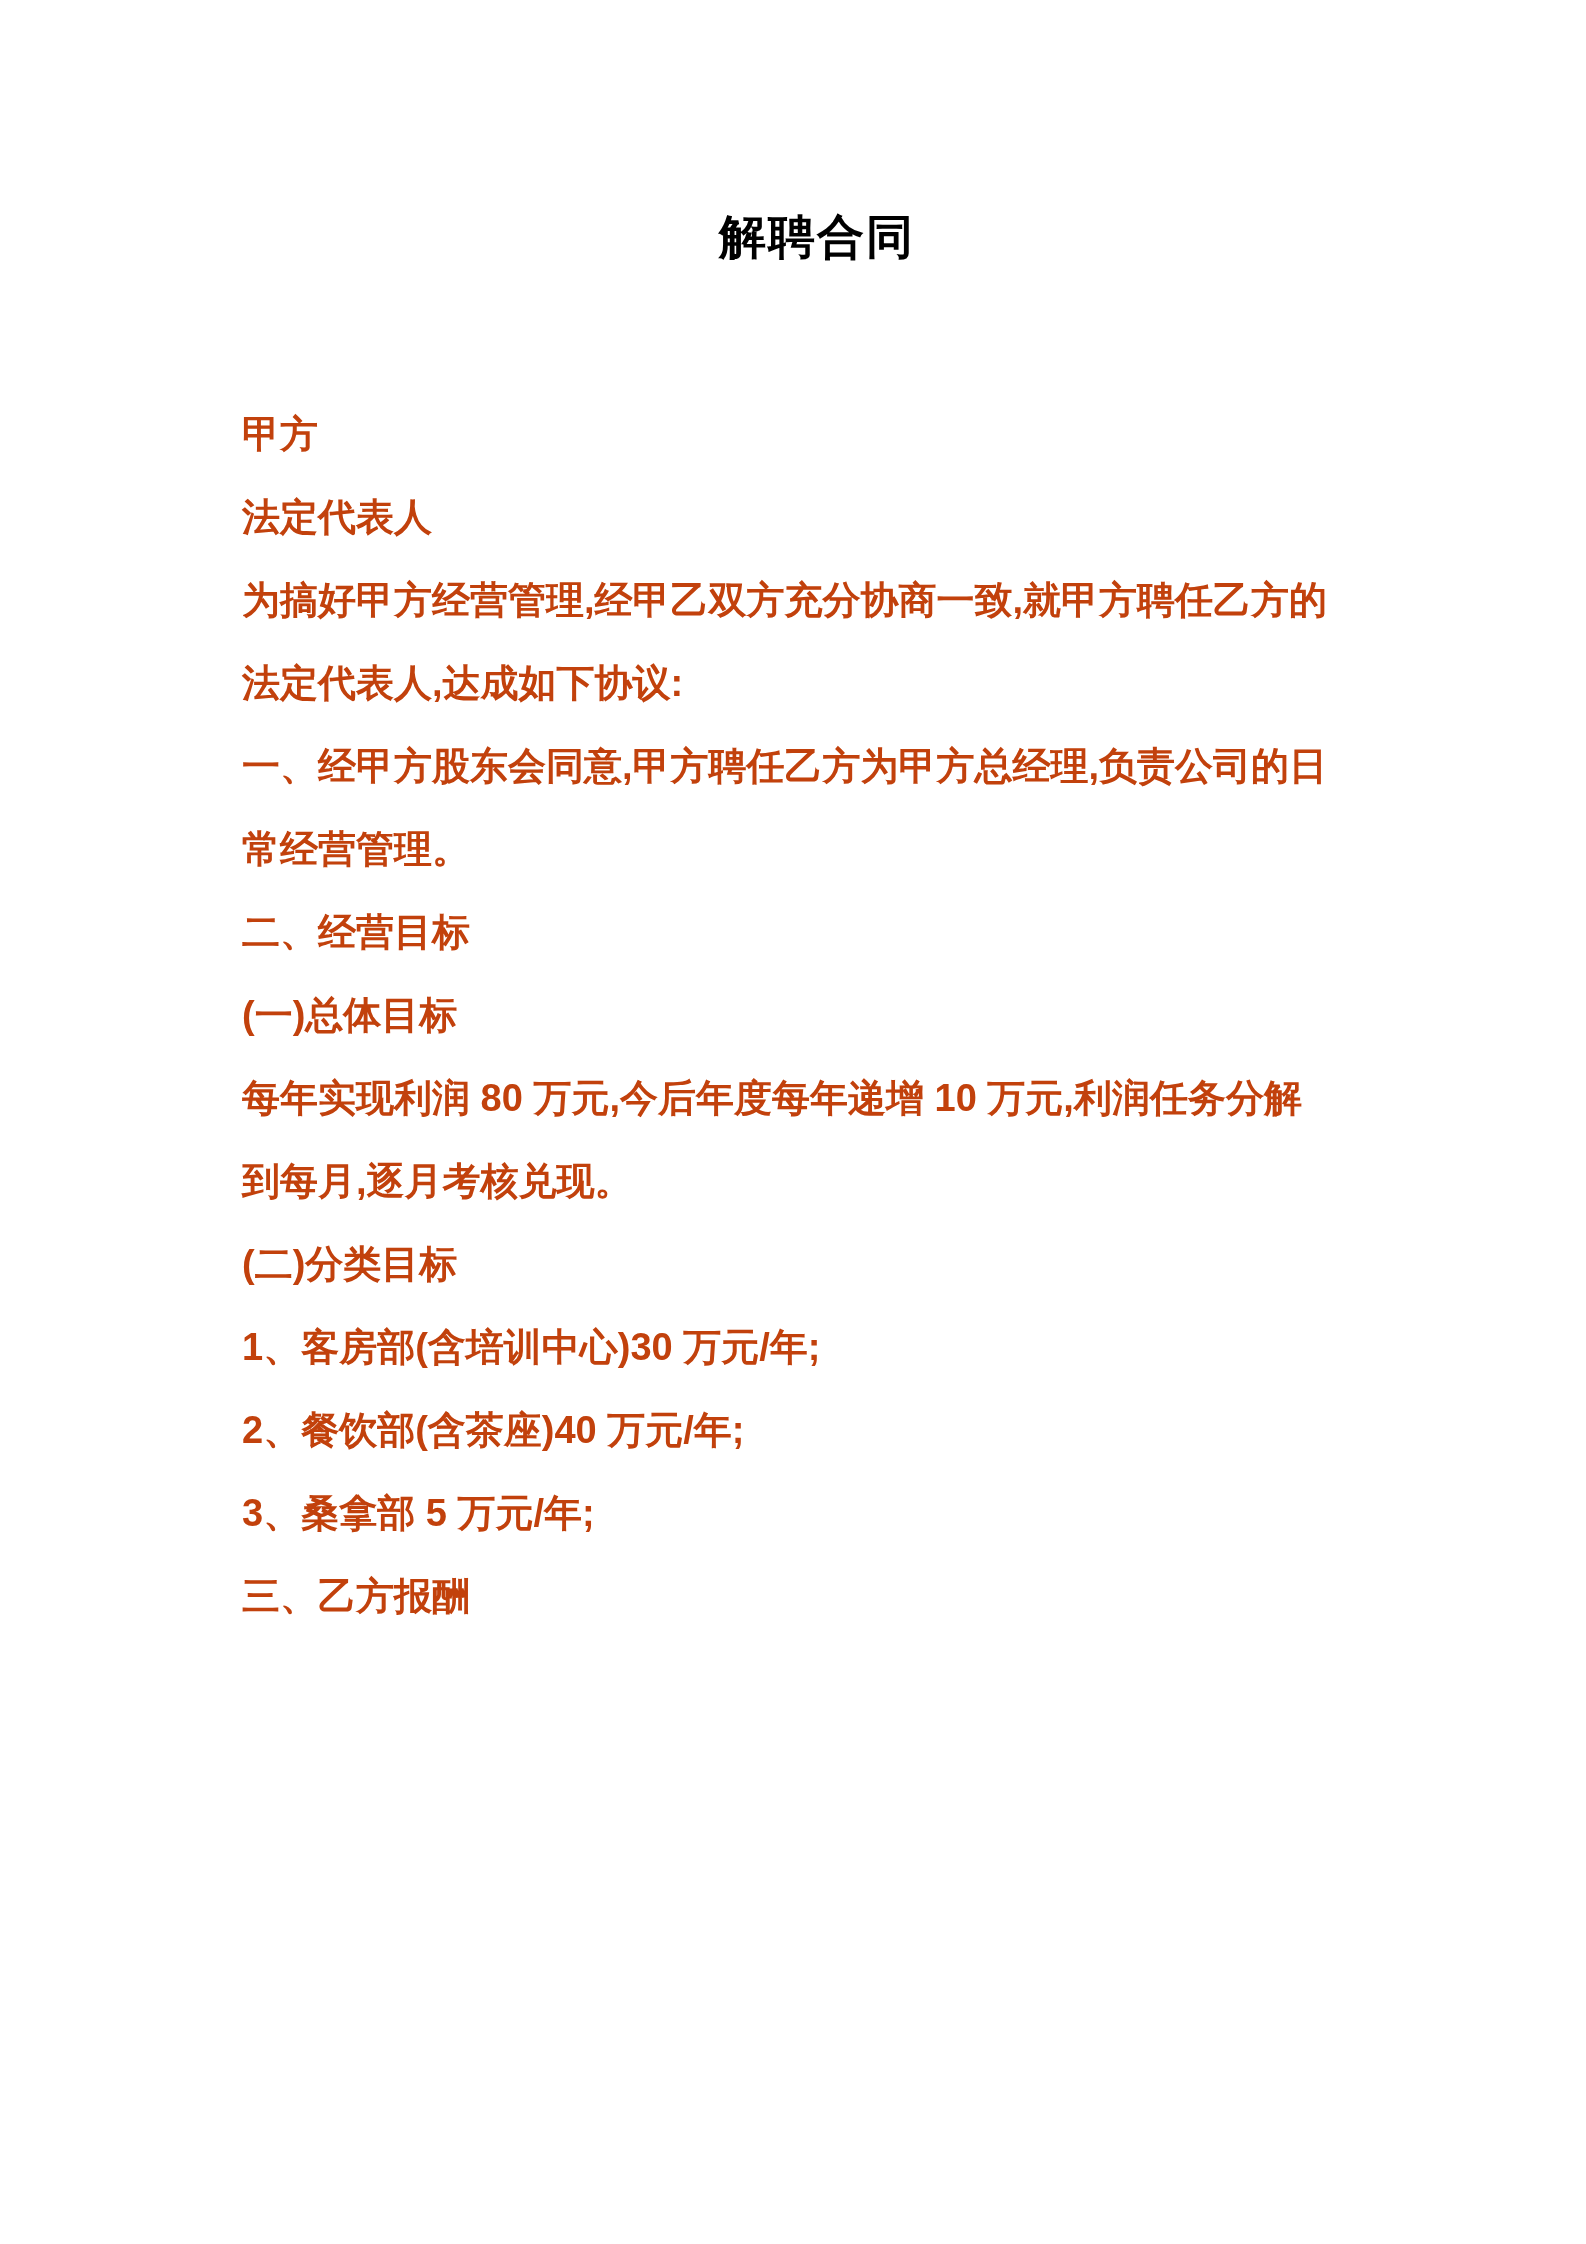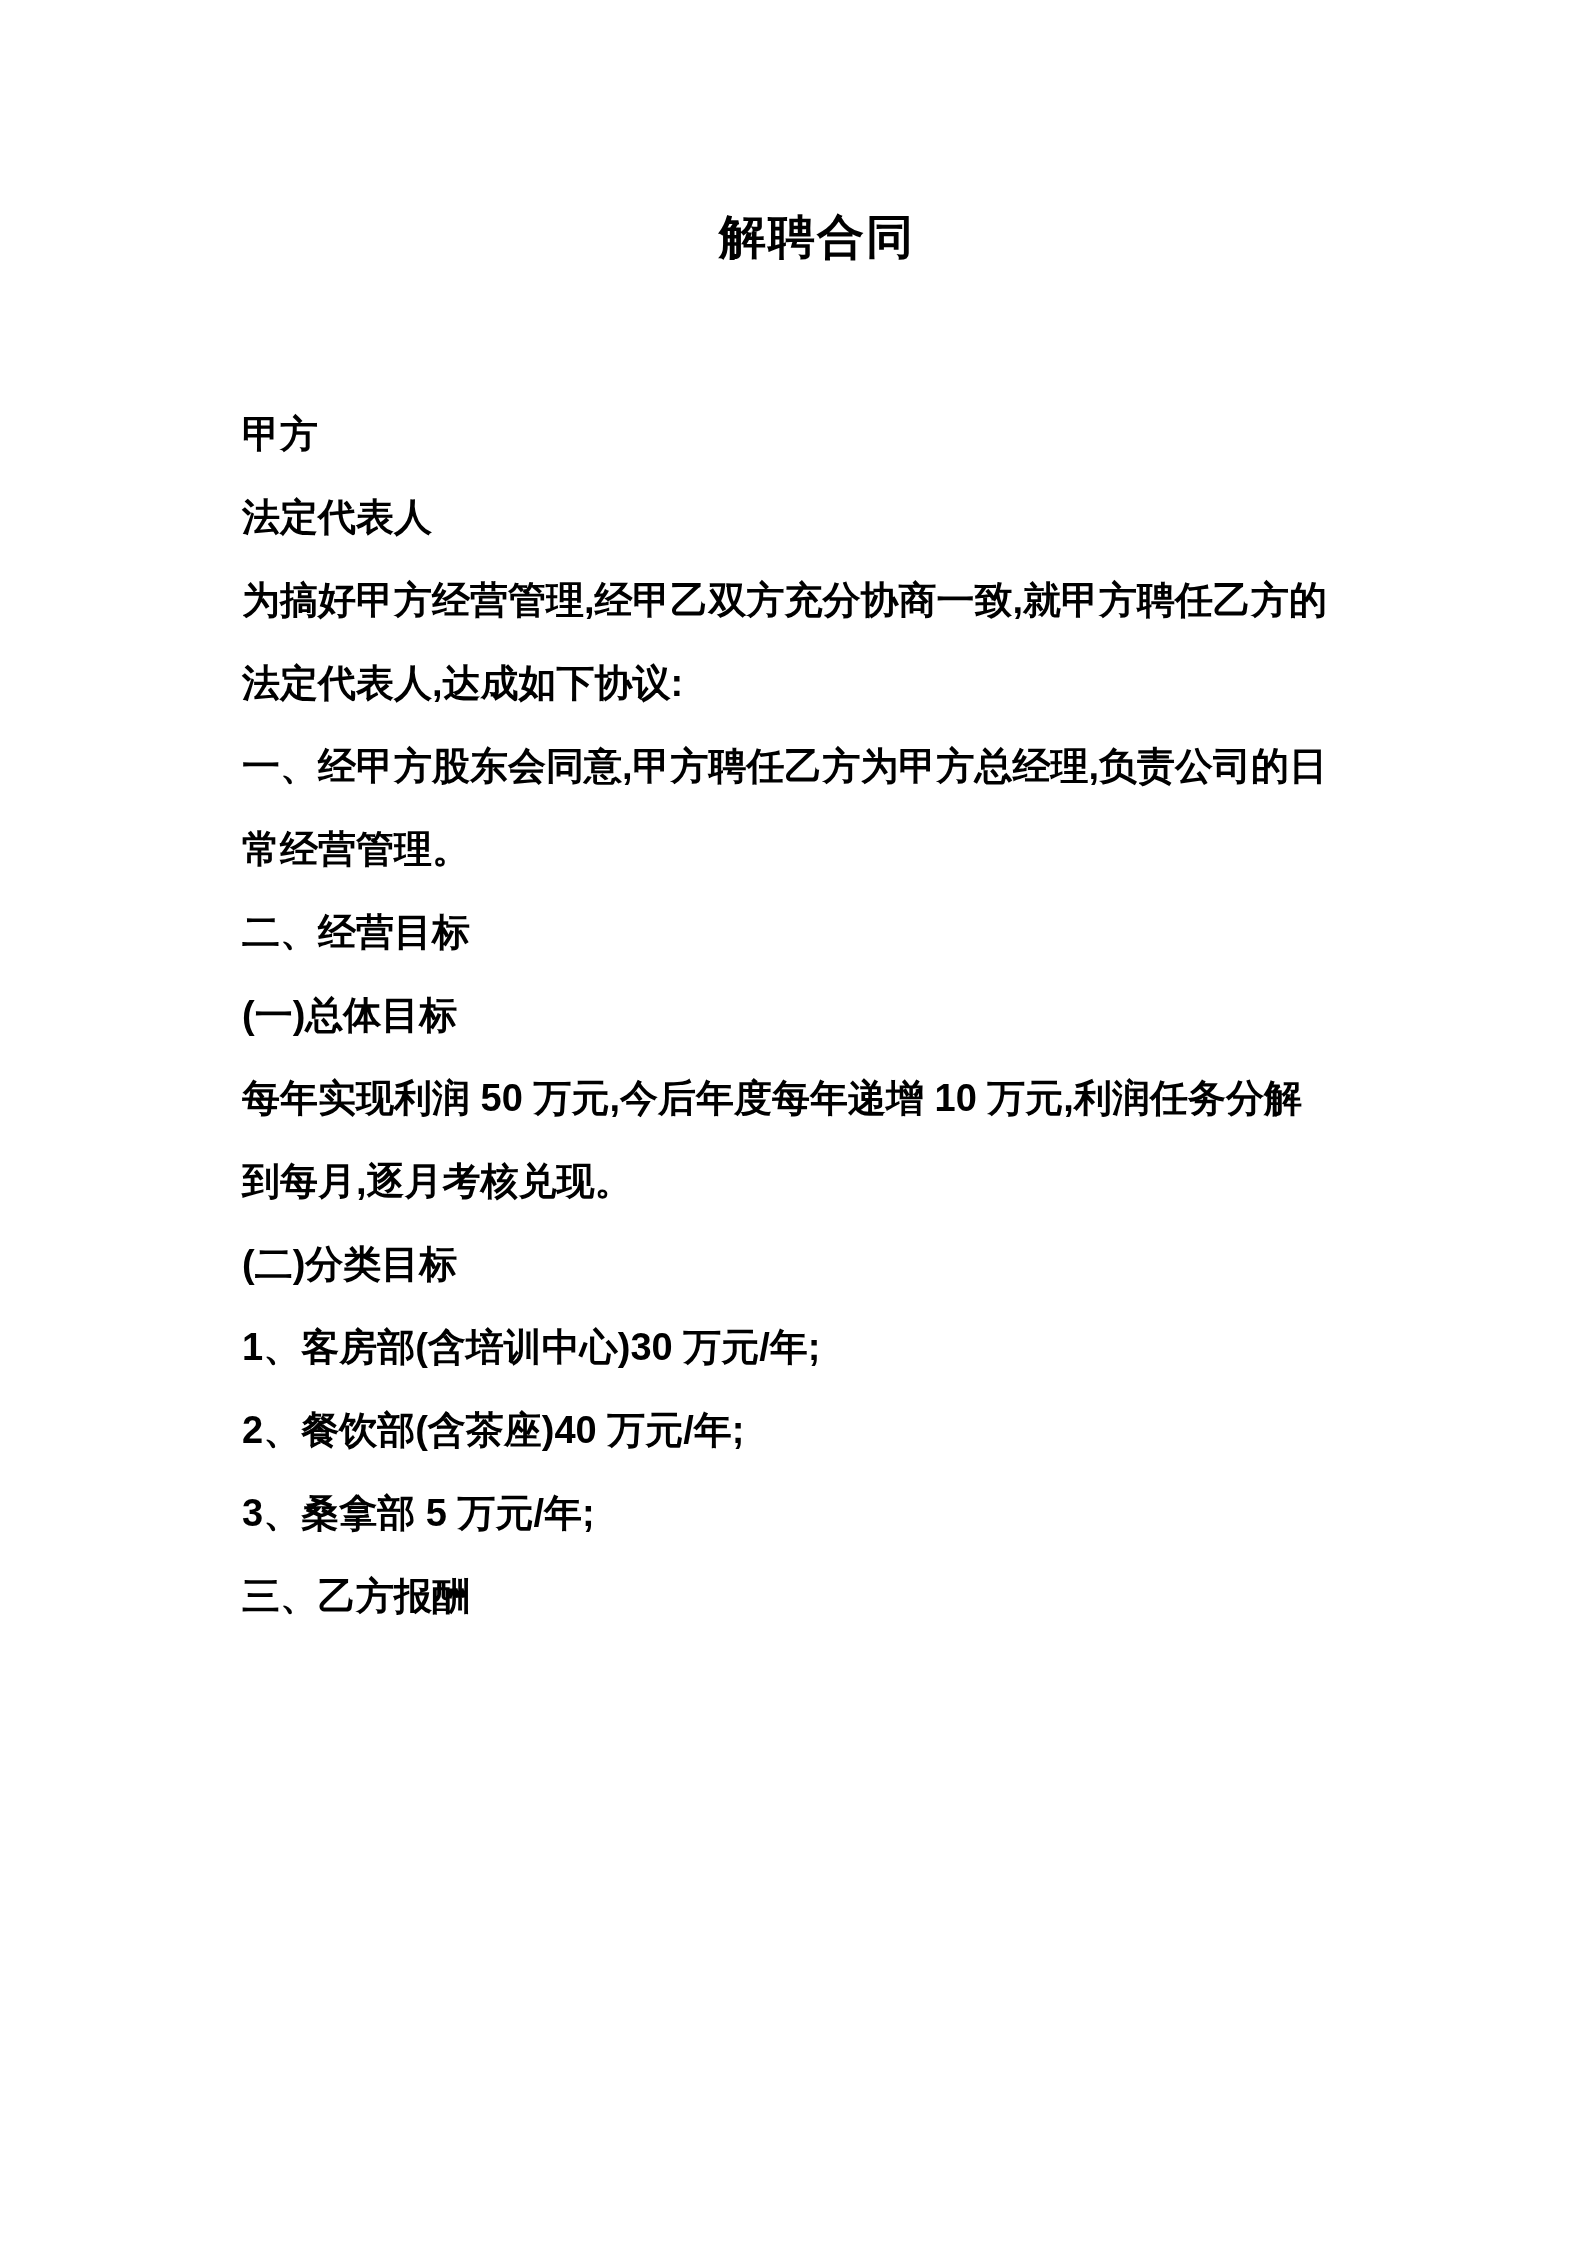--- a/index.html
+++ b/index.html
@@ -33,39 +33,39 @@
     position: absolute;
     top: 393px;
     left: 242px;
     width: 1120px;
   }
   .doc-line {
     font-size: 38px;
     line-height: 83px;
     font-weight: 600;
     white-space: pre;
-    color: #000000;
+    color: #c2410c;
   }
 </style>
 </head>
 <body>
 
 <div class="page">
   <div class="doc-title">解聘合同</div>
 
   <div class="doc-body">
       <div class="doc-line">甲方</div>
       <div class="doc-line">法定代表人</div>
       <div class="doc-line">为搞好甲方经营管理,经甲乙双方充分协商一致,就甲方聘任乙方的</div>
       <div class="doc-line">法定代表人,达成如下协议:</div>
       <div class="doc-line">一、经甲方股东会同意,甲方聘任乙方为甲方总经理,负责公司的日</div>
       <div class="doc-line">常经营管理。</div>
       <div class="doc-line">二、经营目标</div>
       <div class="doc-line">(一)总体目标</div>
-      <div class="doc-line">每年实现利润 50 万元,今后年度每年递增 10 万元,利润任务分解</div>
+      <div class="doc-line">每年实现利润 80 万元,今后年度每年递增 10 万元,利润任务分解</div>
       <div class="doc-line">到每月,逐月考核兑现。</div>
       <div class="doc-line">(二)分类目标</div>
       <div class="doc-line">1、客房部(含培训中心)30 万元/年;</div>
       <div class="doc-line">2、餐饮部(含茶座)40 万元/年;</div>
       <div class="doc-line">3、桑拿部 5 万元/年;</div>
       <div class="doc-line">三、乙方报酬</div>
     </div>
 </div>
 
 </body></html>

